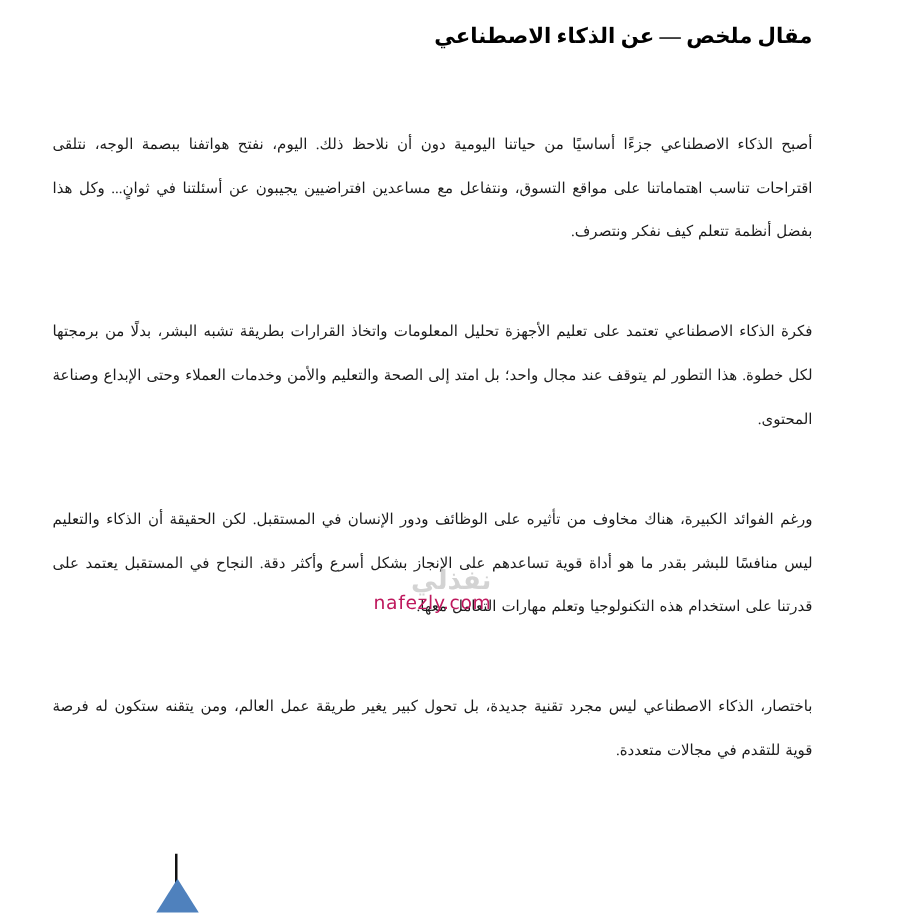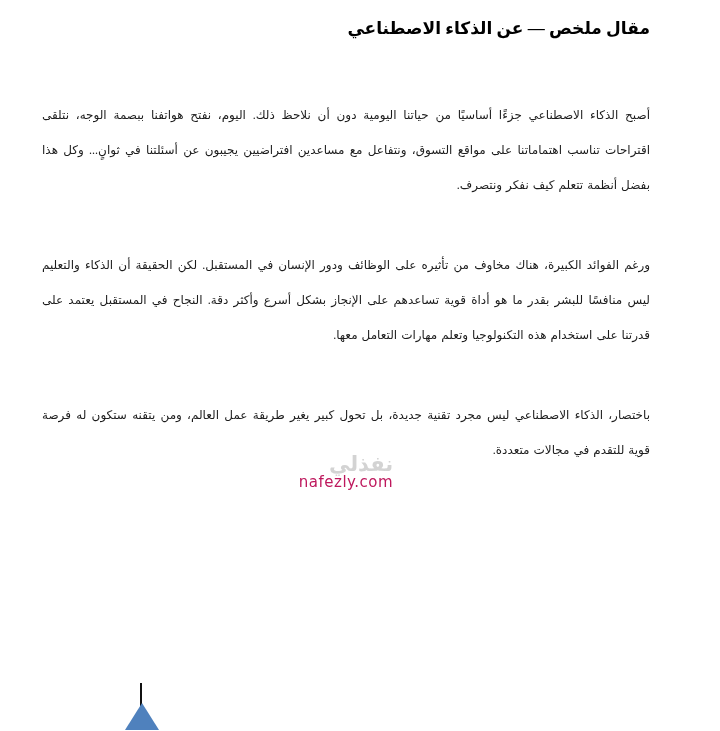--- a/index.html
+++ b/index.html
@@ -86,20 +86,21 @@
 </head>
 <body>
 
 <div class="page">
 
   <div class="content">
     <h1 class="doc-title">مقال ملخص — عن الذكاء الاصطناعي</h1>
 
     <p class="para">أصبح الذكاء الاصطناعي جزءًا أساسيًا من حياتنا اليومية دون أن نلاحظ ذلك. اليوم، نفتح هواتفنا ببصمة الوجه، نتلقى اقتراحات تناسب اهتماماتنا على مواقع التسوق، ونتفاعل مع مساعدين افتراضيين يجيبون عن أسئلتنا في ثوانٍ... وكل هذا بفضل أنظمة تتعلم كيف نفكر ونتصرف.</p>
 
+    <p class="para">فكرة الذكاء الاصطناعي تعتمد على تعليم الأجهزة تحليل المعلومات واتخاذ القرارات بطريقة تشبه البشر، بدلًا من برمجتها لكل خطوة. هذا التطور لم يتوقف عند مجال واحد؛ بل امتد إلى الصحة والتعليم والأمن وخدمات العملاء وحتى الإبداع وصناعة المحتوى.</p>
 
     <p class="para">ورغم الفوائد الكبيرة، هناك مخاوف من تأثيره على الوظائف ودور الإنسان في المستقبل. لكن الحقيقة أن الذكاء والتعليم ليس منافسًا للبشر بقدر ما هو أداة قوية تساعدهم على الإنجاز بشكل أسرع وأكثر دقة. النجاح في المستقبل يعتمد على قدرتنا على استخدام هذه التكنولوجيا وتعلم مهارات التعامل معها.</p>
 
     <p class="para">باختصار، الذكاء الاصطناعي ليس مجرد تقنية جديدة، بل تحول كبير يغير طريقة عمل العالم، ومن يتقنه ستكون له فرصة قوية للتقدم في مجالات متعددة.</p>
   </div>
 
   <div class="caret"></div>
 
   <div class="sel-handle"></div>
 

